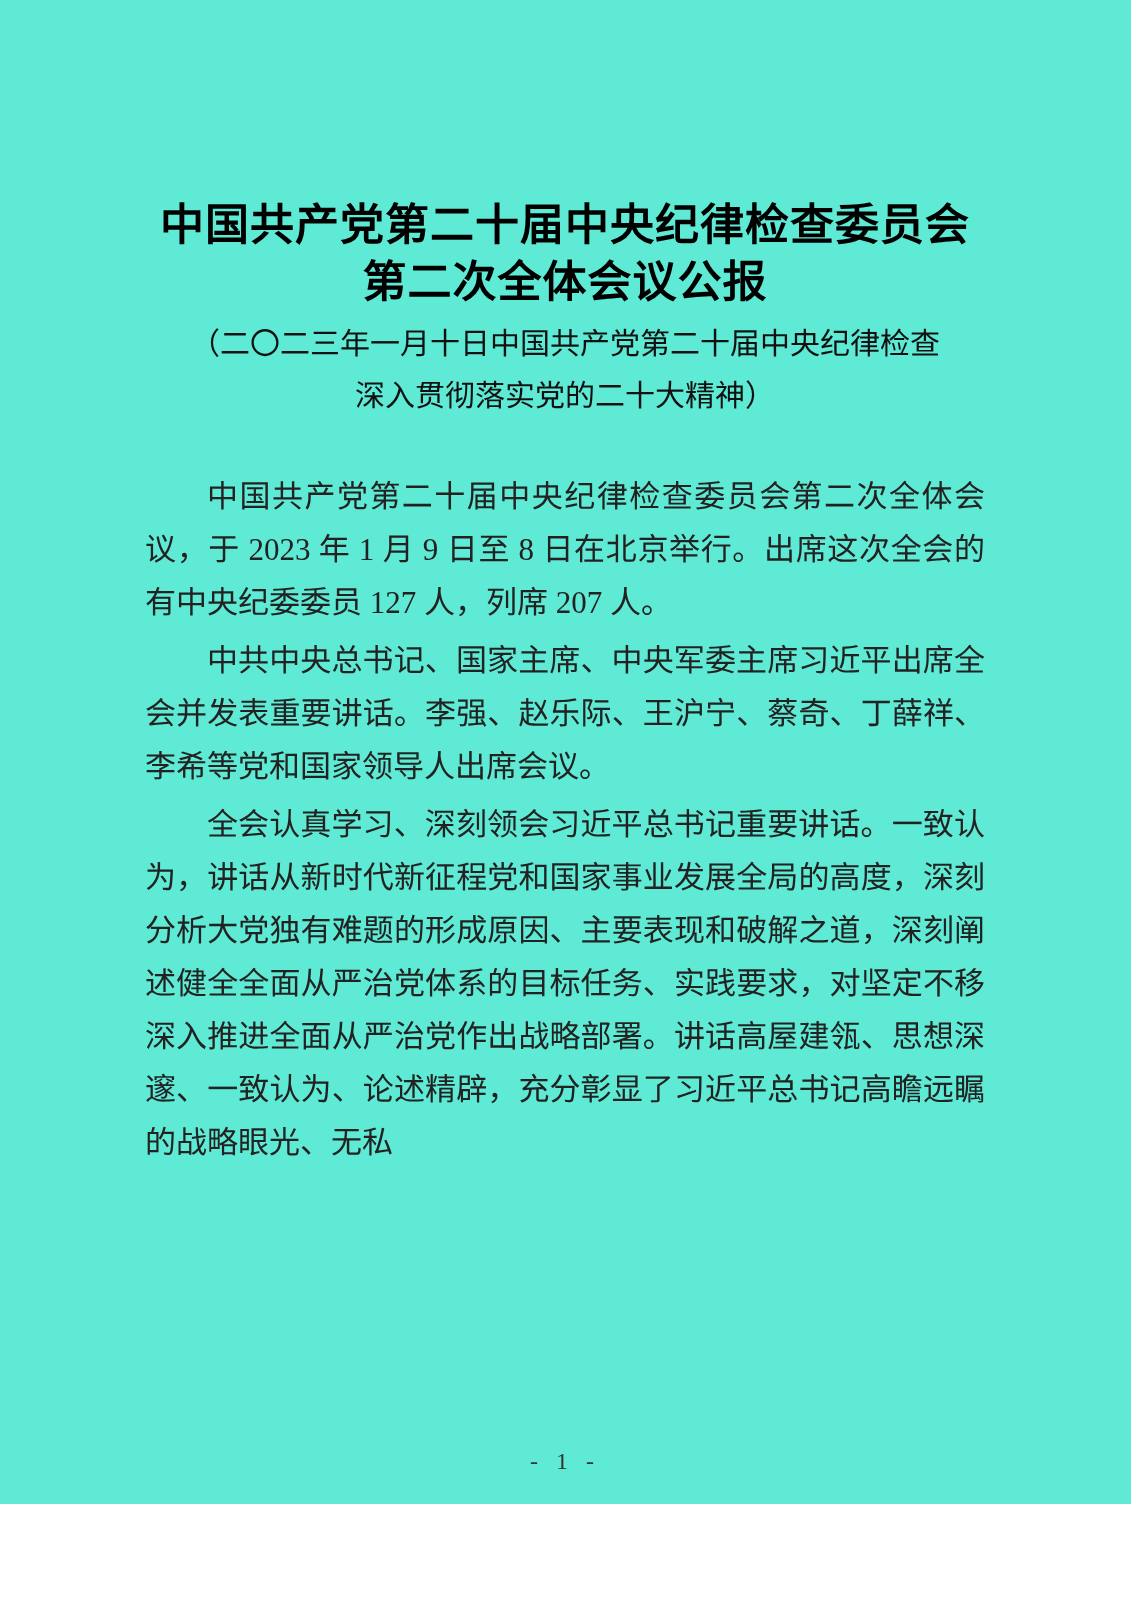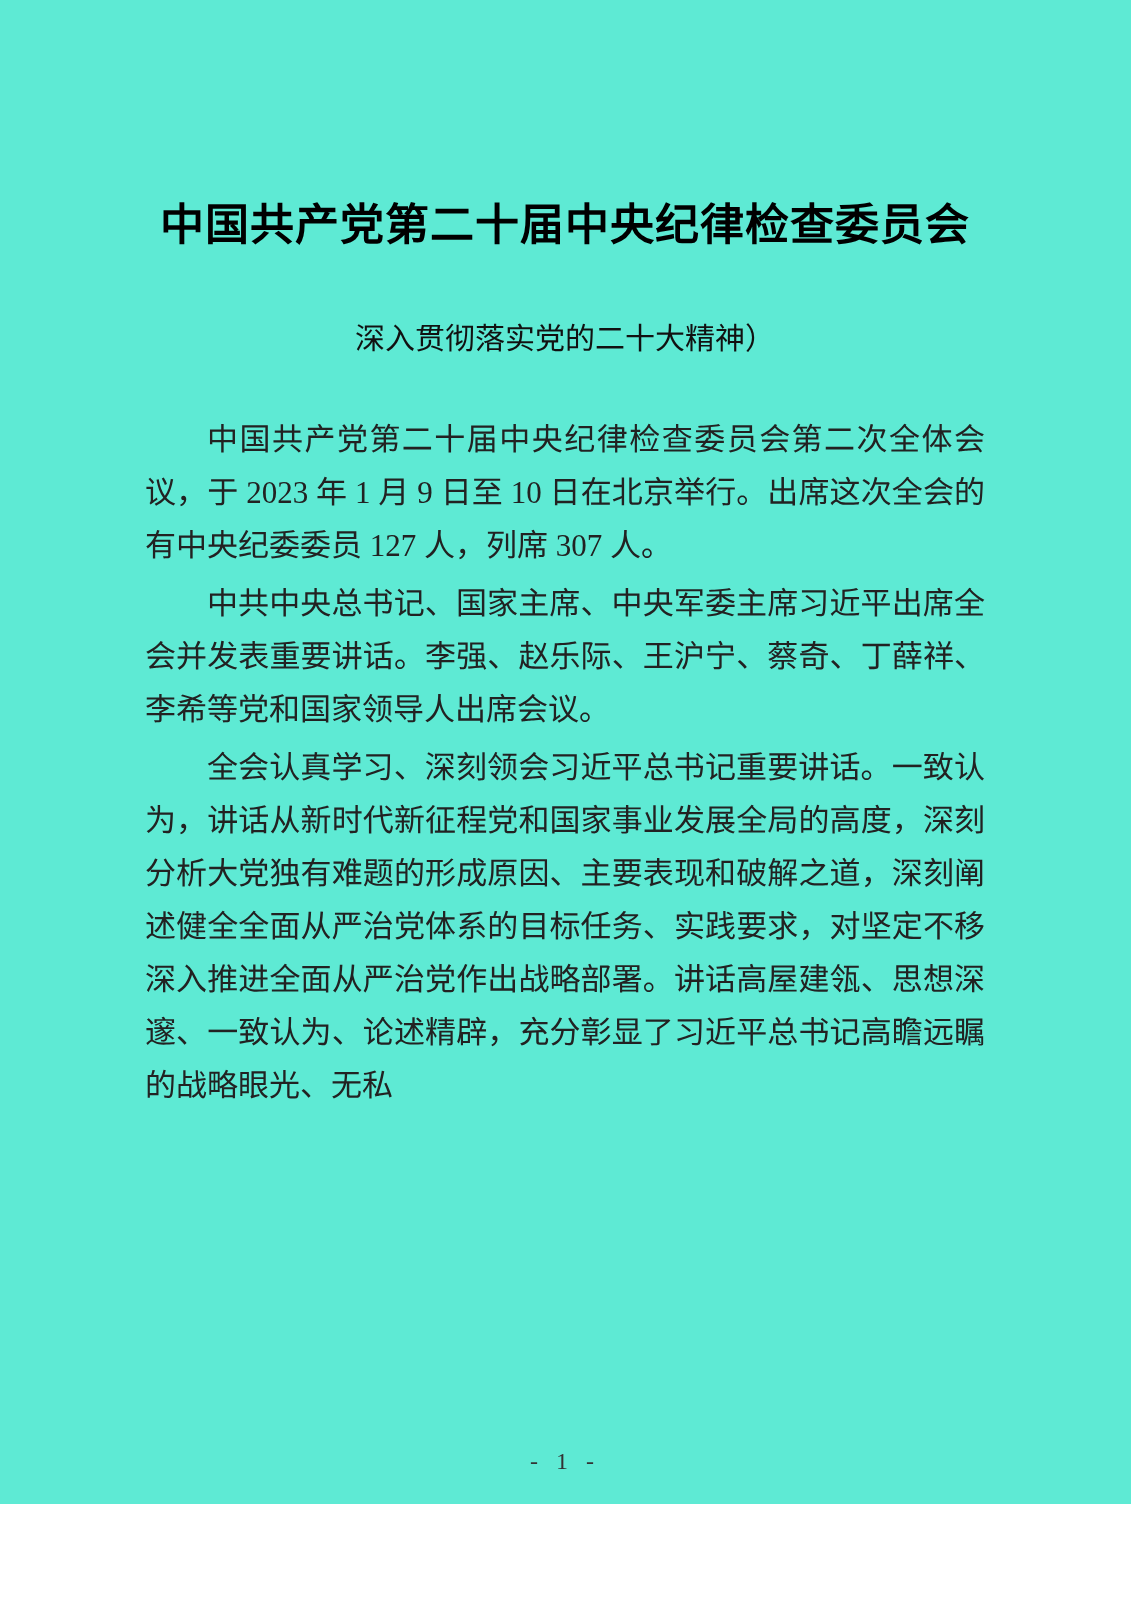--- a/index.html
+++ b/index.html
@@ -65,29 +65,30 @@
   }
 </style>
 </head>
 <body>
 
 <div class="page">
   <div class="content">
 
     <h1 class="doc-title">
       <span>中国共产党第二十届中央纪律检查委员会</span><br>
+      <span>第二次全体会议公报</span>
     </h1>
 
     <div class="doc-subtitle">
-      <br>
+      <span>（二〇二三年一月十日中国共产党第二十届中央纪律检查</span><br>
       <span>深入贯彻落实党的二十大精神）</span>
     </div>
 
     <div class="doc-body">
-      <p>中国共产党第二十届中央纪律检查委员会第二次全体会议，于 2023 年 1 月 9 日至 10 日在北京举行。出席这次全会的有中央纪委委员 127 人，列席 307 人。</p>
+      <p>中国共产党第二十届中央纪律检查委员会第二次全体会议，于 2023 年 1 月 9 日至 8 日在北京举行。出席这次全会的有中央纪委委员 127 人，列席 207 人。</p>
       <p>中共中央总书记、国家主席、中央军委主席习近平出席全会并发表重要讲话。李强、赵乐际、王沪宁、蔡奇、丁薛祥、李希等党和国家领导人出席会议。</p>
       <p>全会认真学习、深刻领会习近平总书记重要讲话。一致认为，讲话从新时代新征程党和国家事业发展全局的高度，深刻分析大党独有难题的形成原因、主要表现和破解之道，深刻阐述健全全面从严治党体系的目标任务、实践要求，对坚定不移深入推进全面从严治党作出战略部署。讲话高屋建瓴、思想深邃、一致认为、论述精辟，充分彰显了习近平总书记高瞻远瞩的战略眼光、无私</p>
     </div>
 
   </div>
 
   <div class="page-number">- 1 -</div>
 </div>
 
 </body></html>

